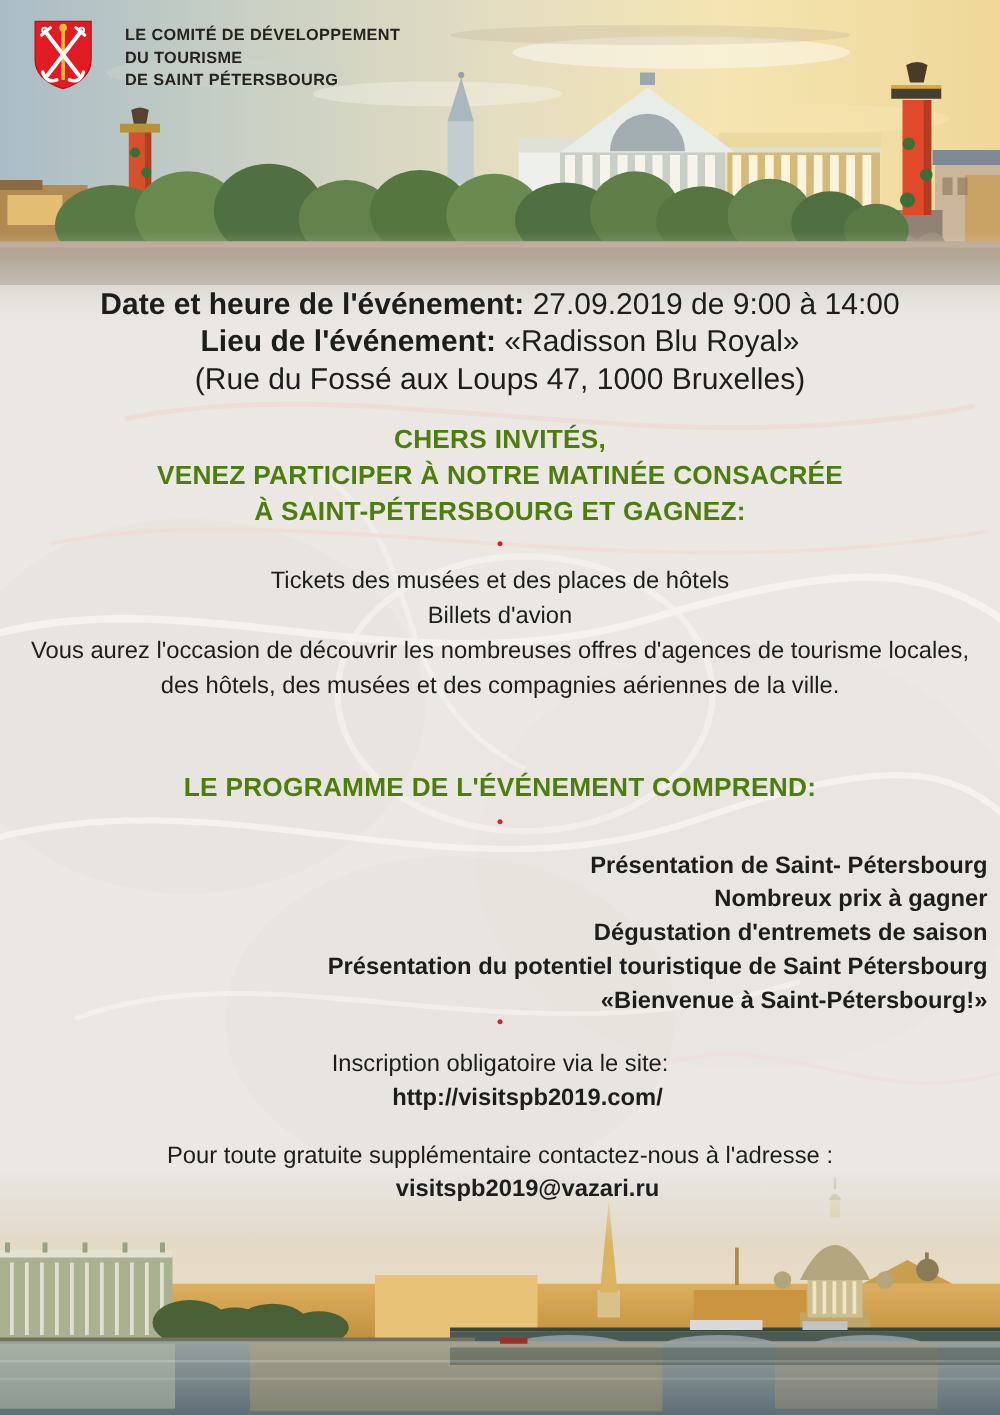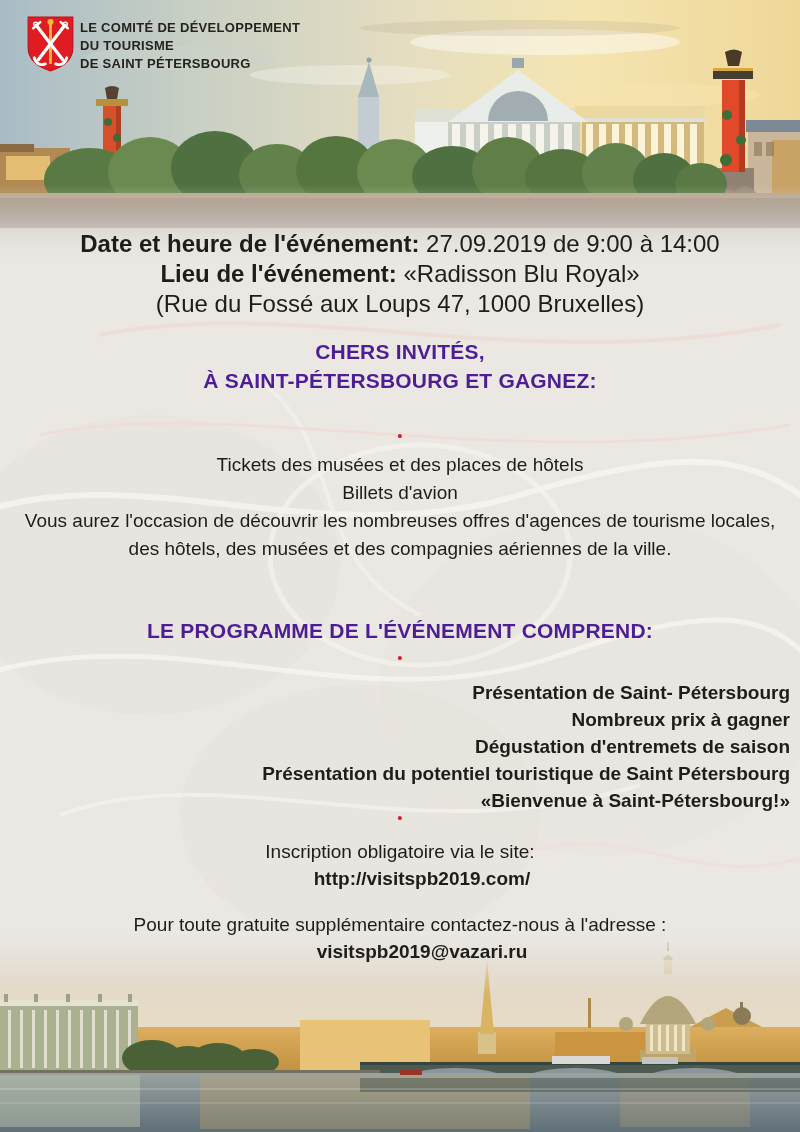--- a/index.html
+++ b/index.html
@@ -1,28 +1,28 @@
 <!DOCTYPE html>
 <html><head>
 <meta charset="utf-8">
 <style>
   html,body{margin:0;padding:0;}
   body{width:800px;height:1132px;font-family:"Liberation Sans",sans-serif;background:#ebe8e4;}
   .page{position:relative;width:800px;height:1132px;overflow:hidden;background:#ebe8e4;}
   .layer{position:absolute;left:0;}
   svg{display:block;}
 
-  .header{position:absolute;top:16px;left:26px;display:flex;align-items:flex-start;gap:5px;z-index:5;}
+  .header{position:absolute;top:16px;left:26px;display:flex;align-items:flex-start;gap:25px;z-index:5;}
   .logo{width:49px;height:56px;flex:0 0 auto;}
   .org{font-size:13px;font-weight:bold;color:#26231e;line-height:18px;letter-spacing:.3px;padding-top:3px;}
 
   .abs-center{position:absolute;left:10px;width:780px;text-align:center;z-index:4;color:#1d1d1b;}
   .event-info{top:229px;font-size:24px;line-height:30px;}
   .event-info .lbl{font-weight:bold;}
-  .red-head{color:#4c1d95;font-weight:bold;}
+  .red-head{color:#4d7c0f;font-weight:bold;}
   .invite-head{top:337px;font-size:21px;line-height:29px;letter-spacing:.2px;}
   .prog-head{top:616px;font-size:21px;line-height:29px;letter-spacing:.2px;}
   .bullet{position:absolute;left:0;width:800px;text-align:center;color:#d91f2b;font-size:15px;line-height:15px;z-index:4;}
   .b1{top:428px;} .b2{top:650px;} .b3{top:810px;}
   .body-list{top:451px;font-size:19px;line-height:28px;}
   .prog-list{top:679px;font-size:19px;line-height:27px;font-weight:bold;text-align:right;}
   .reg{top:838px;font-size:19px;line-height:27px;}
   .contact{top:911px;font-size:19px;line-height:27px;}
   .linklike{color:#1d1d1b;text-decoration:none;font-weight:bold;cursor:pointer;margin-left:44px;}
 </style>
@@ -313,20 +313,21 @@
     </div>
     <div>
       <span class="lbl">Lieu de l'événement:</span>
       <span>«Radisson Blu Royal»</span>
     </div>
     <div>(Rue du Fossé aux Loups 47, 1000 Bruxelles)</div>
   </div>
 
   <div class="abs-center red-head invite-head">
     <div>CHERS INVITÉS,</div>
+    <div>VENEZ PARTICIPER À NOTRE MATINÉE CONSACRÉE</div>
     <div>À SAINT-PÉTERSBOURG ET GAGNEZ:</div>
   </div>
 
   <div class="bullet b1">•</div>
 
   <div class="abs-center body-list">
     <div>Tickets des musées et des places de hôtels</div>
     <div>Billets d'avion</div>
     <div>Vous aurez l'occasion de découvrir les nombreuses offres d'agences de tourisme locales, des hôtels, des musées et des compagnies aériennes de la ville.</div>
   </div>

